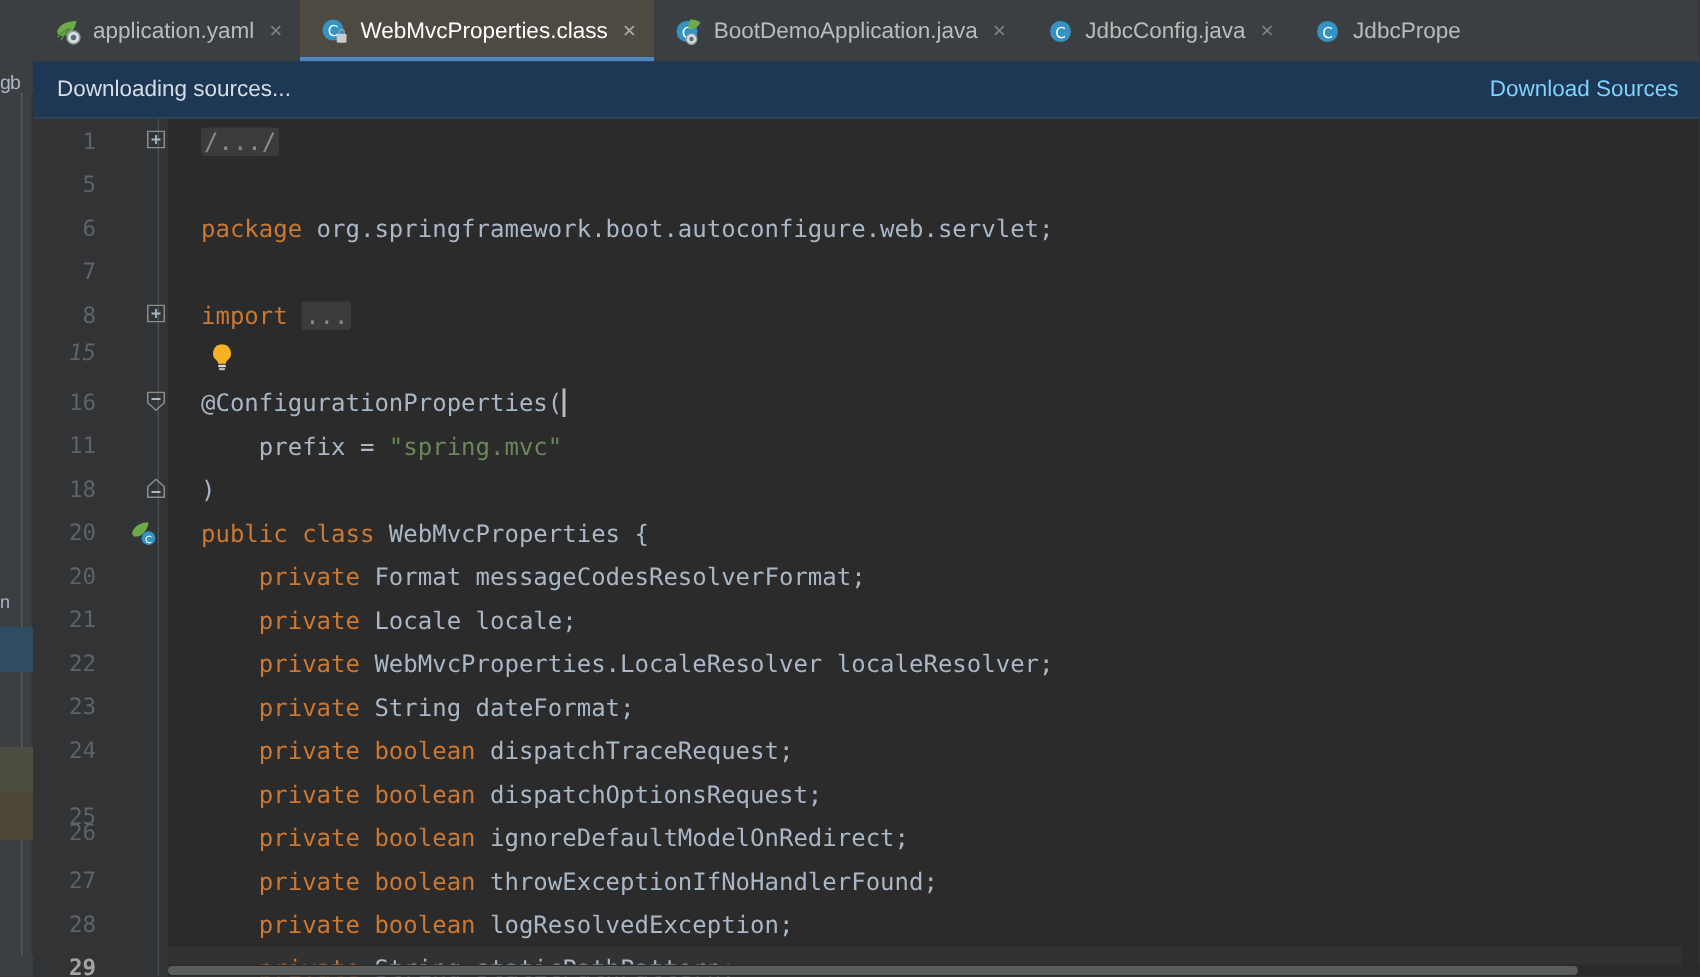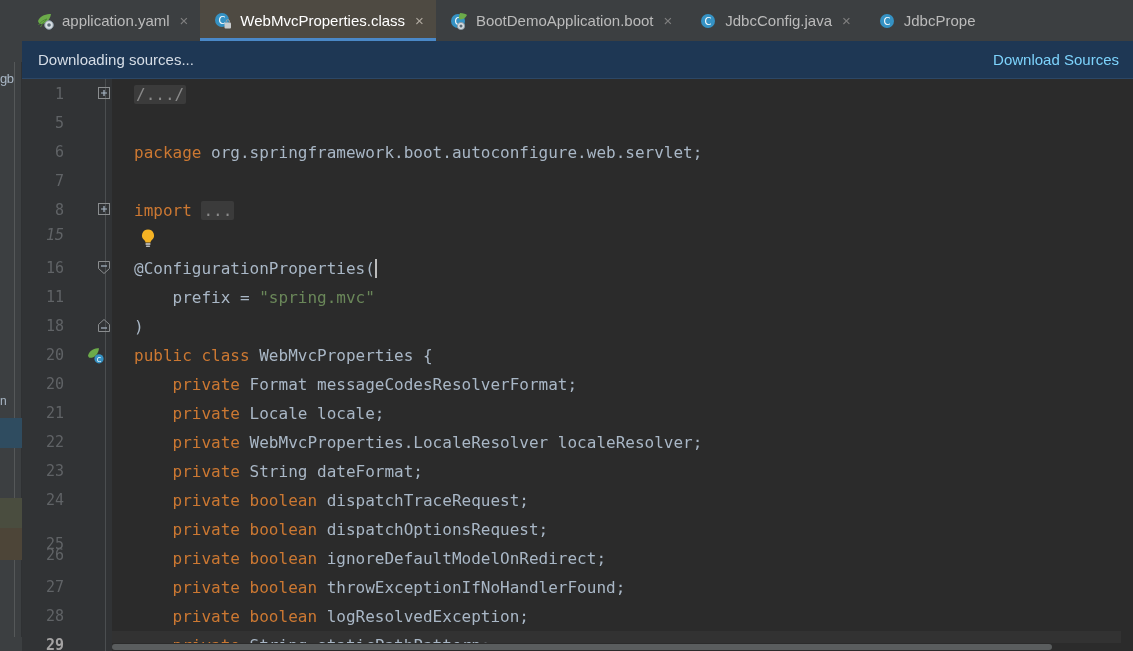--- a/index.html
+++ b/index.html
@@ -9,21 +9,21 @@
     font-family: "Liberation Sans", sans-serif;
     overflow: hidden;
   }
   #app { position: relative; width: 1133px; height: 651px; background: #3c3f41; }
 
   
   .left-strip { position: absolute; left: 0; top: 0; width: 22px; height: 651px; background: #3c3f41; z-index: 1; }
   .left-strip .strip-label {
     position: absolute; left: 0; top: 46px; width: 22px; height: 18px;
     color: #a9b7c6; font-size: 13px; line-height: 18px; letter-spacing: -0.5px;
-    font-family: "Liberation Sans", sans-serif; white-space: nowrap; overflow: hidden; margin-top: 24px;
+    font-family: "Liberation Sans", sans-serif; white-space: nowrap; overflow: hidden;
   }
   .left-strip .strip-label2 {
     position: absolute; left: 0; top: 393px; width: 22px; height: 16px;
     color: #a9b7c6; font-size: 12px; line-height: 16px; white-space: nowrap; overflow: hidden;
   }
   .left-strip .sel-row { position: absolute; left: 0; top: 418px; width: 22px; height: 30px; background: #2f4c60; }
   .left-strip .tint-a { position: absolute; left: 0; top: 498px; width: 22px; height: 30px; background: #4a4d3f; }
   .left-strip .tint-b { position: absolute; left: 0; top: 528px; width: 22px; height: 32px; background: #4d4538; }
   .left-strip .vline { position: absolute; left: 14px; top: 62px; width: 1px; height: 575px; background: #555859; }
   .left-strip .vline2 { position: absolute; left: 21px; top: 62px; width: 1px; height: 575px; background: #2f3133; }
@@ -156,21 +156,21 @@
       <div class="tab">
         <span class="ico">
           <svg width="18" height="18" viewBox="0 0 18 18">
             <circle cx="8" cy="9" r="7" fill="#3592c4"></circle>
             <text x="8" y="13" font-size="10" font-family="DejaVu Sans, sans-serif" fill="#ffffff" text-anchor="middle">C</text>
             <path d="M10 1c3.5 0 6 1 7 2-1.5 3-4 4.5-6.5 4.5C9 7.5 8.5 6 9 4z" fill="#6cab4a"></path>
             <circle cx="11" cy="14" r="3.6" fill="#d6dde2" stroke="#8a9aa5" stroke-width="0.9"></circle>
             <circle cx="11" cy="14" r="1.5" fill="#5a6b76"></circle>
           </svg>
         </span>
-        <span class="tab-label">BootDemoApplication.boot</span>
+        <span class="tab-label">BootDemoApplication.java</span>
         <span class="tab-close">×</span>
       </div>
       <div class="tab-sep"></div>
       <div class="tab">
         <span class="ico">
           <svg width="18" height="18" viewBox="0 0 18 18">
             <circle cx="9" cy="9" r="7" fill="#3592c4"></circle>
             <text x="9" y="13" font-size="10" font-family="DejaVu Sans, sans-serif" fill="#ffffff" text-anchor="middle">C</text>
           </svg>
         </span>

